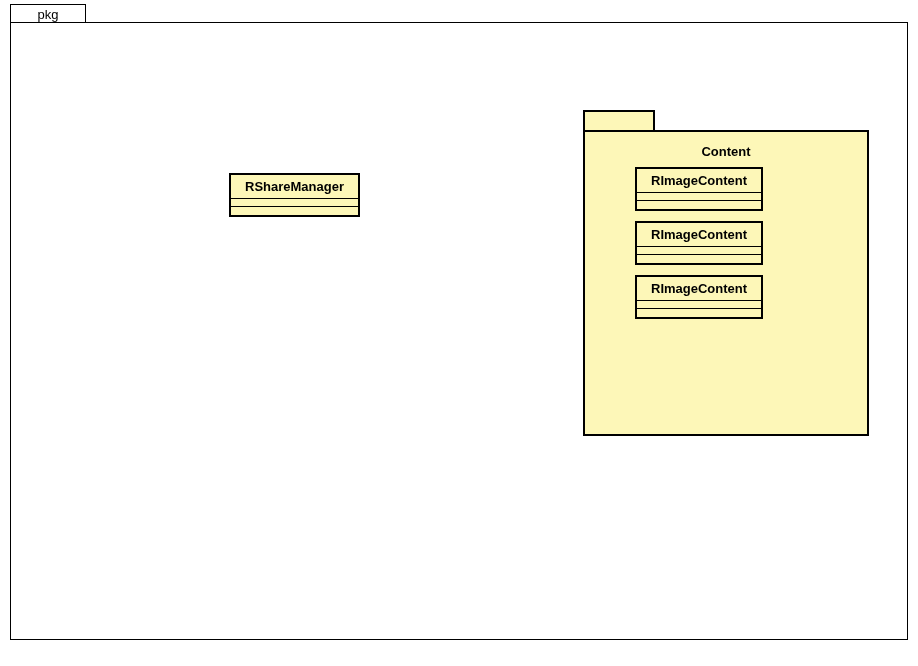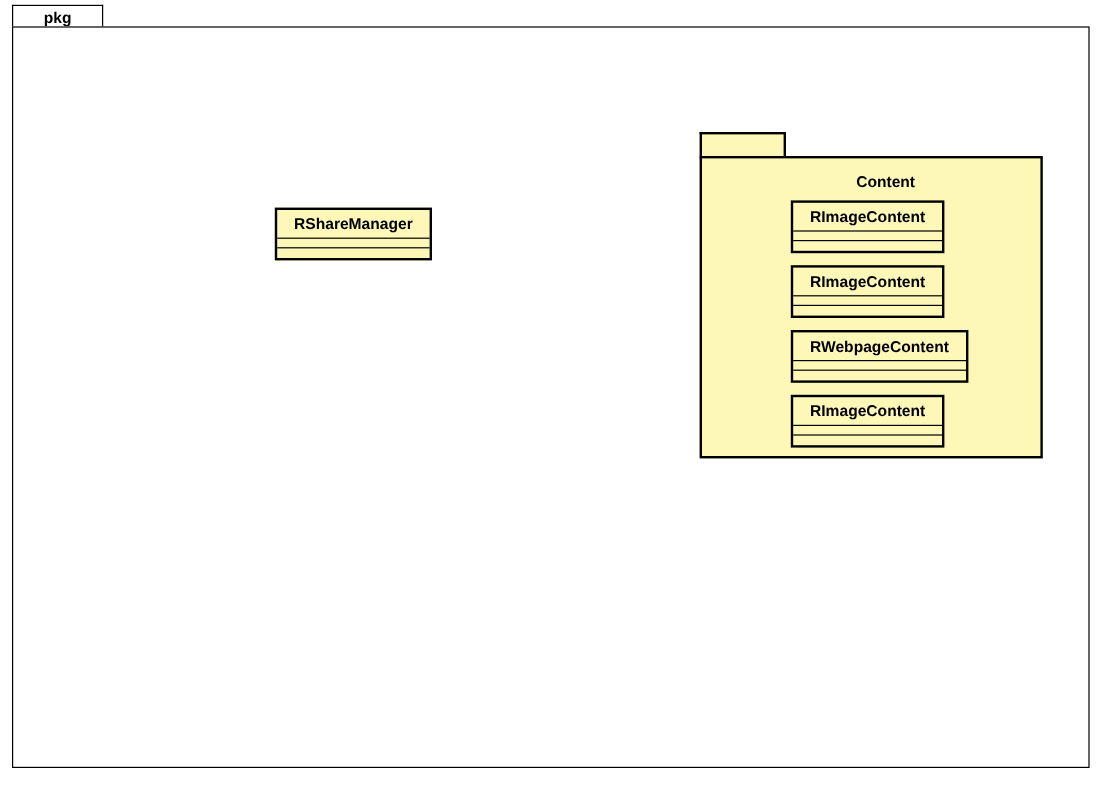--- a/index.html
+++ b/index.html
@@ -24,21 +24,21 @@
       left: 10px;
       top: 4px;
       width: 76px;
       height: 20px;
       border: 1.5px solid #000;
       border-bottom: none;
       background: #fff;
       display: flex;
       align-items: center;
       justify-content: center;
-      font-weight: bold;
+      font-weight: normal;
       font-size: 13px;
     }
     .class-box {
       position: absolute;
       background: #fdf7b8;
       border: 2px solid #000;
     }
     .class-name {
       text-align: left;
       font-weight: bold;
@@ -93,41 +93,36 @@
 <div class="outer-frame">
 
   <div class="class-box" style="left:218px; top:150px;">
     <div class="class-name">RShareManager</div>
     <div class="class-attrs"></div>
     <div class="class-ops"></div>
   </div>
 
   <div class="package-tab" style="left:572px; top:87px; width:72px; height:22px;"></div>
 
-  <div class="package-box" style="left:572px; top:107px; width:286px; height:252px;padding-left:24px;">
+  <div class="package-box" style="left:572px; top:107px; width:286px; height:306px;">
     <div class="package-title">Content</div>
     <div class="inner-classes">
 
       <div class="inner-class">
         <div class="class-name">RImageContent</div>
         <div class="class-attrs"></div>
         <div class="class-ops"></div>
       </div>
 
       <div class="inner-class">
         <div class="class-name">RImageContent</div>
         <div class="class-attrs"></div>
         <div class="class-ops"></div>
       </div>
 
-      <div class="inner-class">
-        <div class="class-name">RWebpageContent</div>
-        <div class="class-attrs"></div>
-        <div class="class-ops"></div>
-      </div>
 
       <div class="inner-class">
         <div class="class-name">RImageContent</div>
         <div class="class-attrs"></div>
         <div class="class-ops"></div>
       </div>
 
     </div>
   </div>
 

